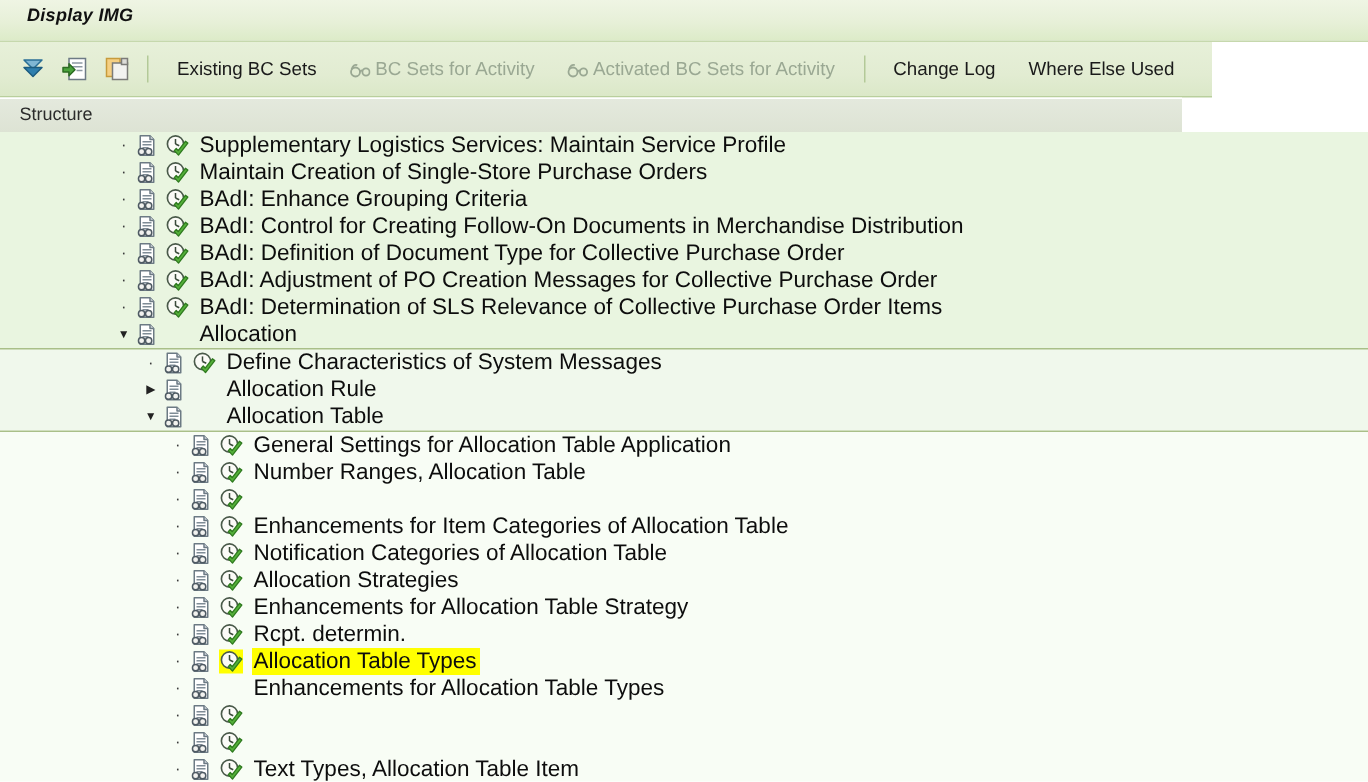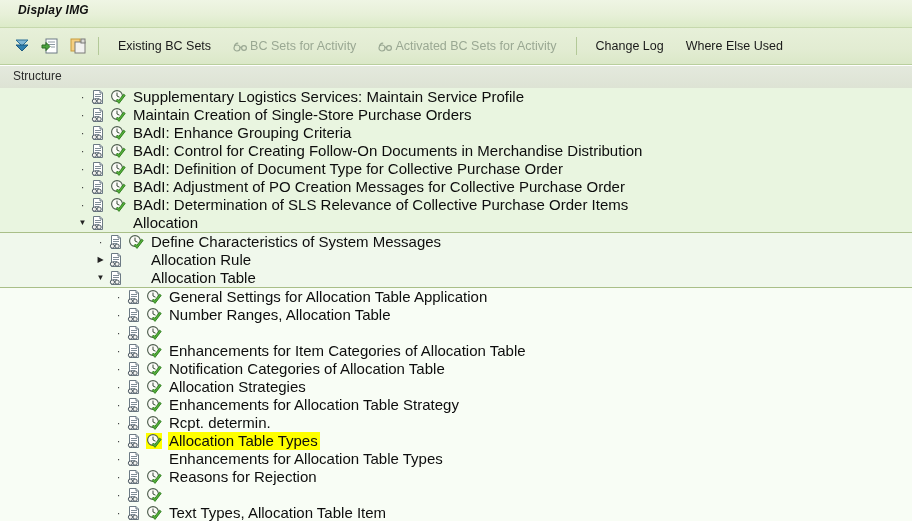--- a/index.html
+++ b/index.html
@@ -17,21 +17,21 @@
     border-bottom:1px solid #c6d8ad;
   }
   #titlebar .title{
     position:absolute;left:18px;top:3px;
     font-size:12px;font-weight:bold;font-style:italic;
     color:#111;letter-spacing:.2px;
     font-family:"Liberation Sans","DejaVu Sans",sans-serif;
   }
   
   #toolbar{
-    position:absolute;left:0;top:28px;width:912px;height:36px;
+    position:absolute;left:0;top:28px;width:808px;height:36px;
     background:linear-gradient(to bottom,#e7f0d9 0%,#e2ecd2 60%,#dbe8c8 100%);
     border-bottom:1px solid #b9cf9d;
     display:flex;align-items:center;text-align:right;
   }
   .tb-icon{
     width:22px;height:22px;margin-left:4px;
     display:flex;align-items:center;justify-content:center;
     border:1px solid transparent;border-radius:2px;
     cursor:pointer;
   }
@@ -41,21 +41,21 @@
     background:#b3c998;
   }
   .tb-btn{
     padding:0 11px;height:26px;line-height:26px;
     font-size:12.5px;color:#1a1a1a;cursor:pointer;white-space:nowrap;
   }
   .tb-btn.disabled{color:#9aa893;cursor:default;}
   .tb-btn .glyph{margin-right:3px;display:inline-block;vertical-align:-2px;}
   
   #colhead{
-    position:absolute;left:0;top:65px;width:912px;height:22px;
+    position:absolute;left:0;top:65px;width:788px;height:22px;
     background:linear-gradient(to bottom,#e4e9dd 0%,#dde3d4 100%);
     border-top:1px solid #ffffff;
     border-bottom:1px solid #b3c195;
     text-decoration:underline;
   }
   #colhead .lbl{
     position:absolute;left:13px;top:3px;font-size:12px;color:#2b2b2b;
   }
   
   #tree{
@@ -625,21 +625,20 @@
               <circle cx="4.4" cy="12.1" r="2.1" fill="#f2f2ef" stroke="#4e5a63" stroke-width="1"></circle>
               <circle cx="9.1" cy="12.1" r="2.1" fill="#f2f2ef" stroke="#4e5a63" stroke-width="1"></circle>
               <line x1="6.5" y1="11.3" x2="7" y2="11.3" stroke="#4e5a63" stroke-width="1"></line>
             </svg></span>
           <span class="icon-act"><svg width="16" height="16" viewBox="0 0 16 16" aria-hidden="true">
               <circle cx="7" cy="7" r="5.4" fill="#fbfbf7" stroke="#4a5a4a" stroke-width="1.1"></circle>
               <line x1="7" y1="7" x2="7" y2="3.6" stroke="#3a4a3a" stroke-width="1"></line>
               <line x1="7" y1="7" x2="9.5" y2="8.2" stroke="#3a4a3a" stroke-width="1"></line>
               <path d="M6.2,11.4 L9,14.4 L15.2,6.4 L13.6,5.2 L8.8,11.4 L7.5,10.0 Z" fill="#55b13a" stroke="#2f7a1f" stroke-width="0.9" stroke-linejoin="round"></path>
             </svg></span>
-          <span class="label"><span class="hl">Reasons for Rejection</span></span>
         </span>
       </div>
       <div class="row">
         <span class="cells" style="left: 114px;">
           <span class="bullet">·</span>
           <span class="icon-doc"><svg width="16" height="16" viewBox="0 0 16 16" aria-hidden="true">
               <path d="M3.5,1.5 L10,1.5 L12.5,4 L12.5,14.5 L3.5,14.5 Z" fill="#ffffff" stroke="#6c7a84" stroke-width="1" stroke-linejoin="round"></path>
               <path d="M10,1.5 L10,4 L12.5,4" fill="#d7dde2" stroke="#6c7a84" stroke-width="1" stroke-linejoin="round"></path>
               <line x1="5" y1="5.5" x2="11" y2="5.5" stroke="#7f8c96" stroke-width="1"></line>
               <line x1="5" y1="7.5" x2="11" y2="7.5" stroke="#7f8c96" stroke-width="1"></line>

